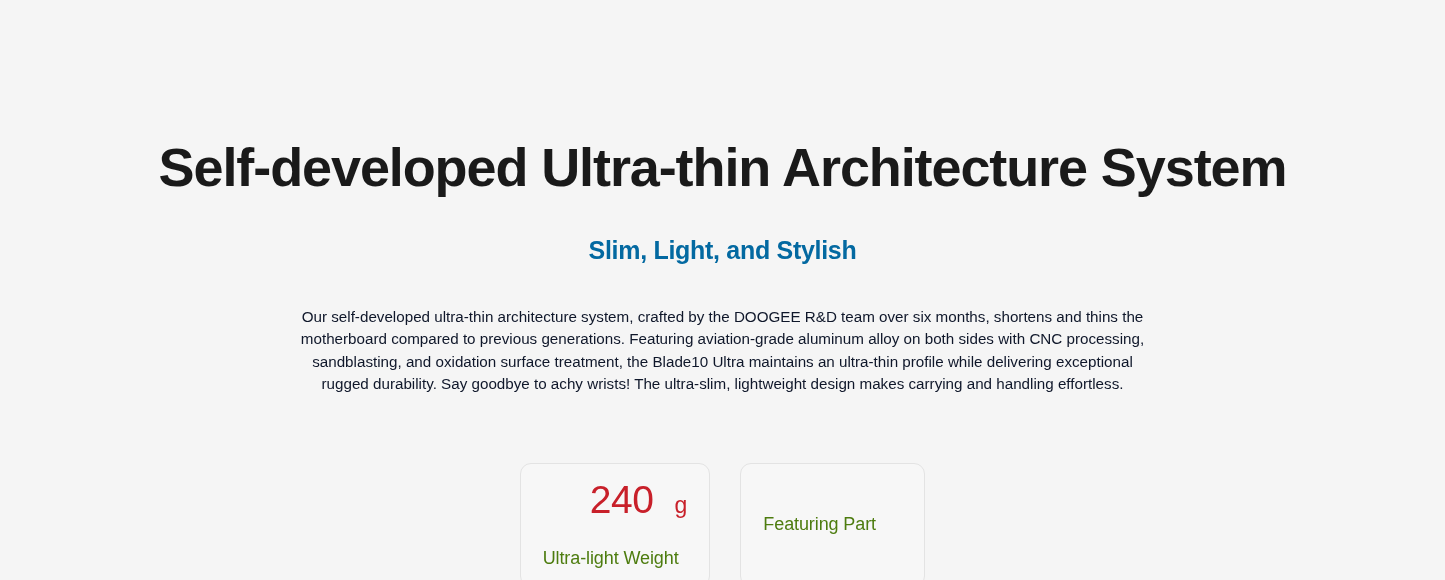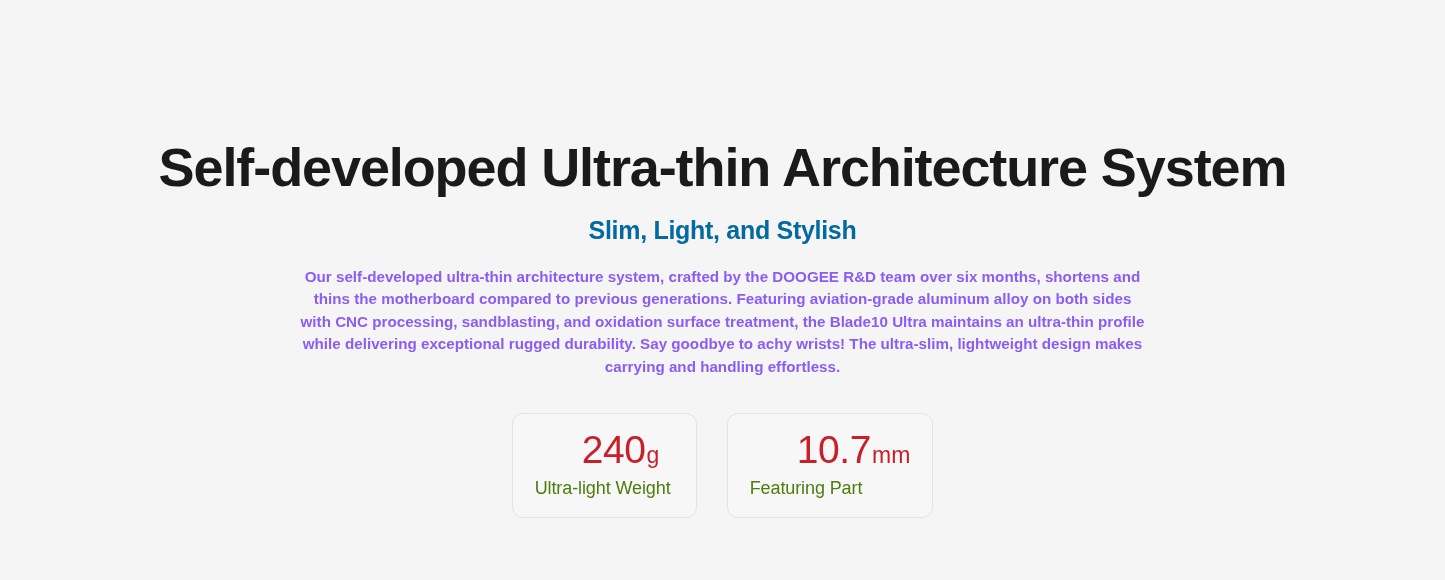--- a/index.html
+++ b/index.html
@@ -1,16 +1,16 @@
 <!DOCTYPE html>
 <html><head>
 <meta charset="utf-8">
 <title>Self-developed Ultra-thin Architecture System</title>
 <style>
-  * { box-sizing: border-box; }
+  * { box-sizing: border-box; gap: 20px; }
 
   html, body {
     margin: 0;
     padding: 0;
   }
 
   body {
     width: 1445px;
     height: 580px;
     background: #f5f5f5;
@@ -46,28 +46,28 @@
     margin-top: 23px;
     font-size: 25px;
     font-weight: 700;
     letter-spacing: -0.3px;
     color: #0369a1;
     line-height: 1.1;
     text-align: center;
   }
 
   .body-copy {
-    margin: 0;
+    margin: 12px;
     padding: 0;
     margin-top: 21px;
     width: 845px;
     font-size: 15.2px;
-    font-weight: 700;
+    font-weight: 400;
     line-height: 22.5px;
-    color: #8b5cf6;
+    color: #0f172a;
     text-align: center;
   }
 
   .stats-row {
     margin-top: 35px;
     display: flex;
     flex-direction: row;
     align-items: stretch;
     justify-content: center;
     gap: 30px;
@@ -134,22 +134,18 @@
 
     <div class="stat-card">
       <div class="stat-value-line">
         <span class="stat-number">240</span>
         <span class="stat-unit">g</span>
       </div>
       <div class="stat-label">Ultra-light Weight</div>
     </div>
 
     <div class="stat-card">
-      <div class="stat-value-line">
-        <span class="stat-number">10.7</span>
-        <span class="stat-unit">mm</span>
-      </div>
       <div class="stat-label">Featuring Part</div>
     </div>
 
   </div>
 
 </div>
 
 </body></html>

